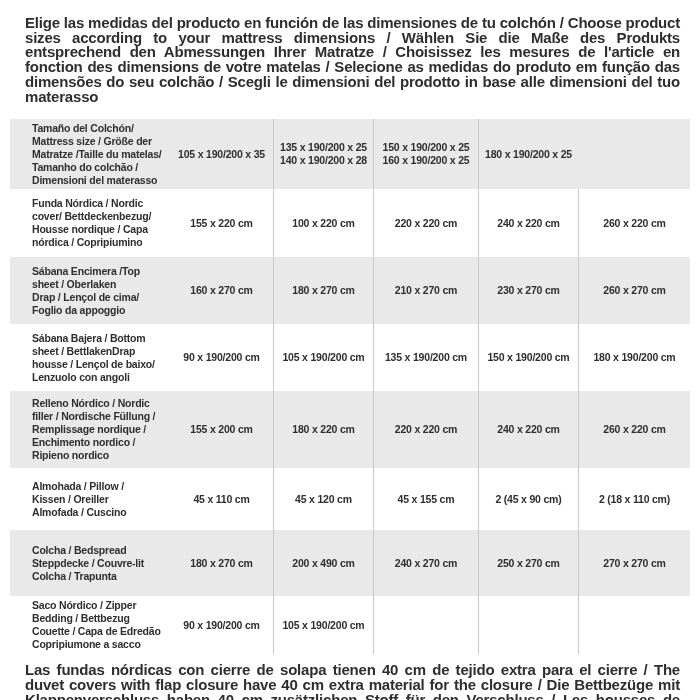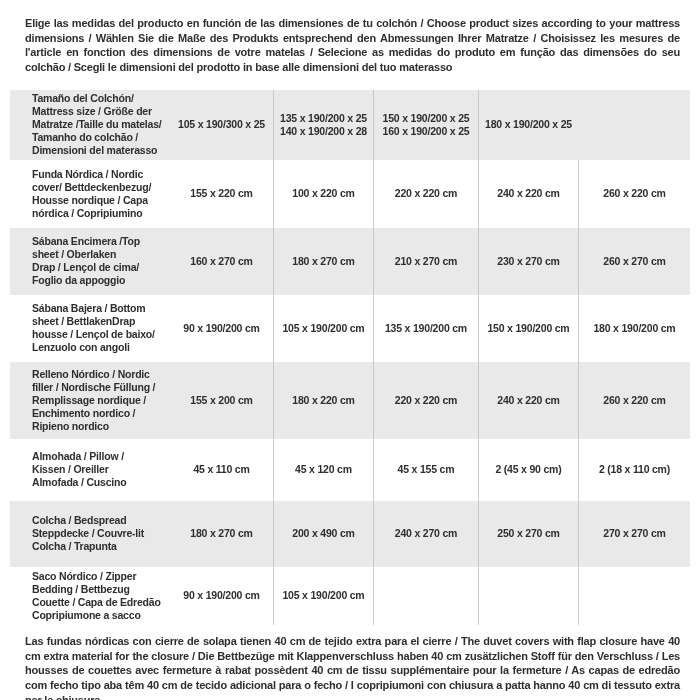--- a/index.html
+++ b/index.html
@@ -11,21 +11,21 @@
     -webkit-font-smoothing: antialiased;
   }
   .page {
     position: relative;
     width: 700px; height: 700px;
     color: #2e2e2e;
   }
   .intro, .note {
     margin: 0 20px 0 25px;
     width: 655px;
-    font-size: 11px;
+    font-size: 15px;
     line-height: 14.7px;
     font-weight: 700;
     letter-spacing: -0.2px;
     text-align: justify;
     color: #2e2e2e;
   }
   .intro { padding-top: 16px; }
   .note  { margin-top: 9px; }
 
   .size-table {
@@ -78,21 +78,21 @@
   <p class="intro">Elige las medidas del producto en función de las dimensiones de tu colchón / Choose product sizes according to your mattress dimensions / Wählen Sie die Maße des Produkts entsprechend den Abmessungen Ihrer Matratze / Choisissez les mesures de l'article en fonction des dimensions de votre matelas / Selecione as medidas do produto em função das dimensões do seu colchão / Scegli le dimensioni del prodotto in base alle dimensioni del tuo materasso</p>
 
   <div class="size-table" id="size-table">
       <div class="trow">
         <div class="cell label">Tamaño del Colchón/
 Mattress size / Größe der
 Matratze /Taille du matelas/
 Tamanho do colchão /
 Dimensioni del materasso</div>
         <div class="cell value">
-          <div>105 x 190/300 x 25</div>
+          <div>105 x 190/200 x 35</div>
         </div>
         <div class="cell value">
           <div>135 x 190/200 x 25</div>
           <div>140 x 190/200 x 28</div>
         </div>
         <div class="cell value">
           <div>150 x 190/200 x 25</div>
           <div>160 x 190/200 x 25</div>
         </div>
         <div class="cell value">

